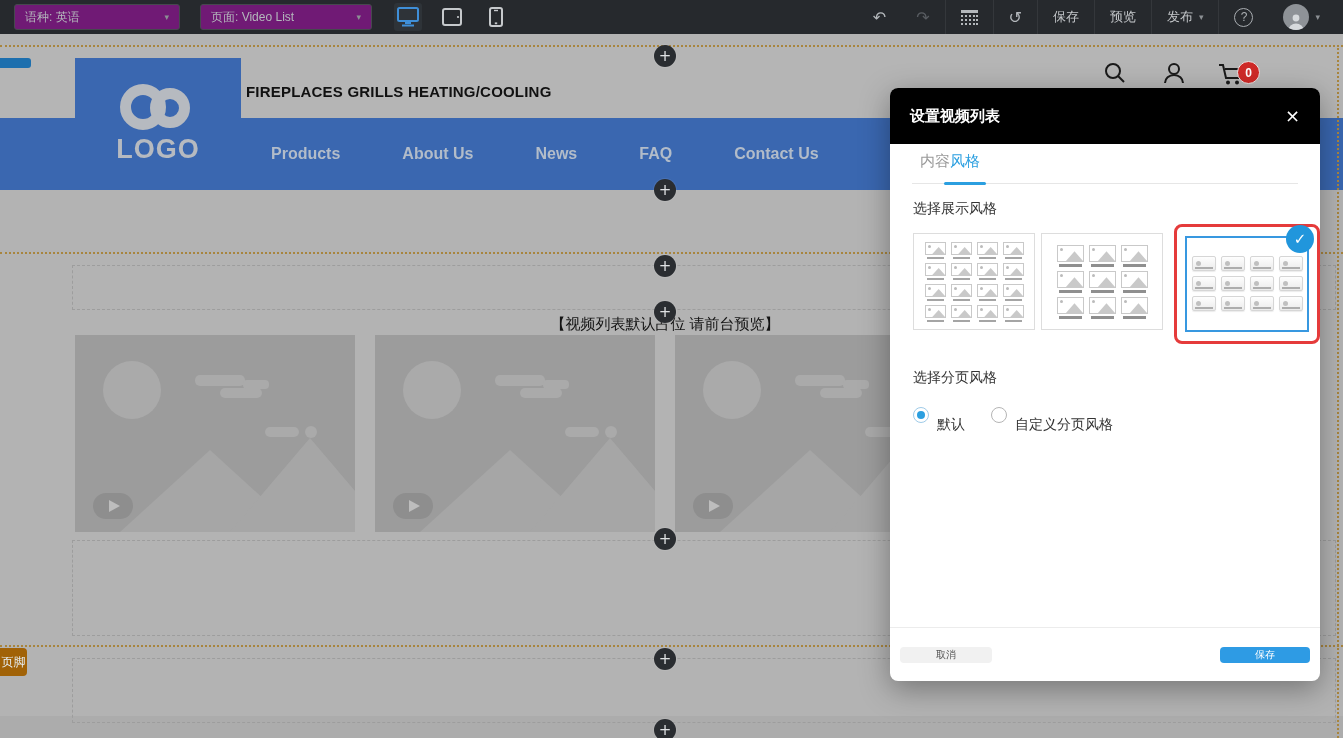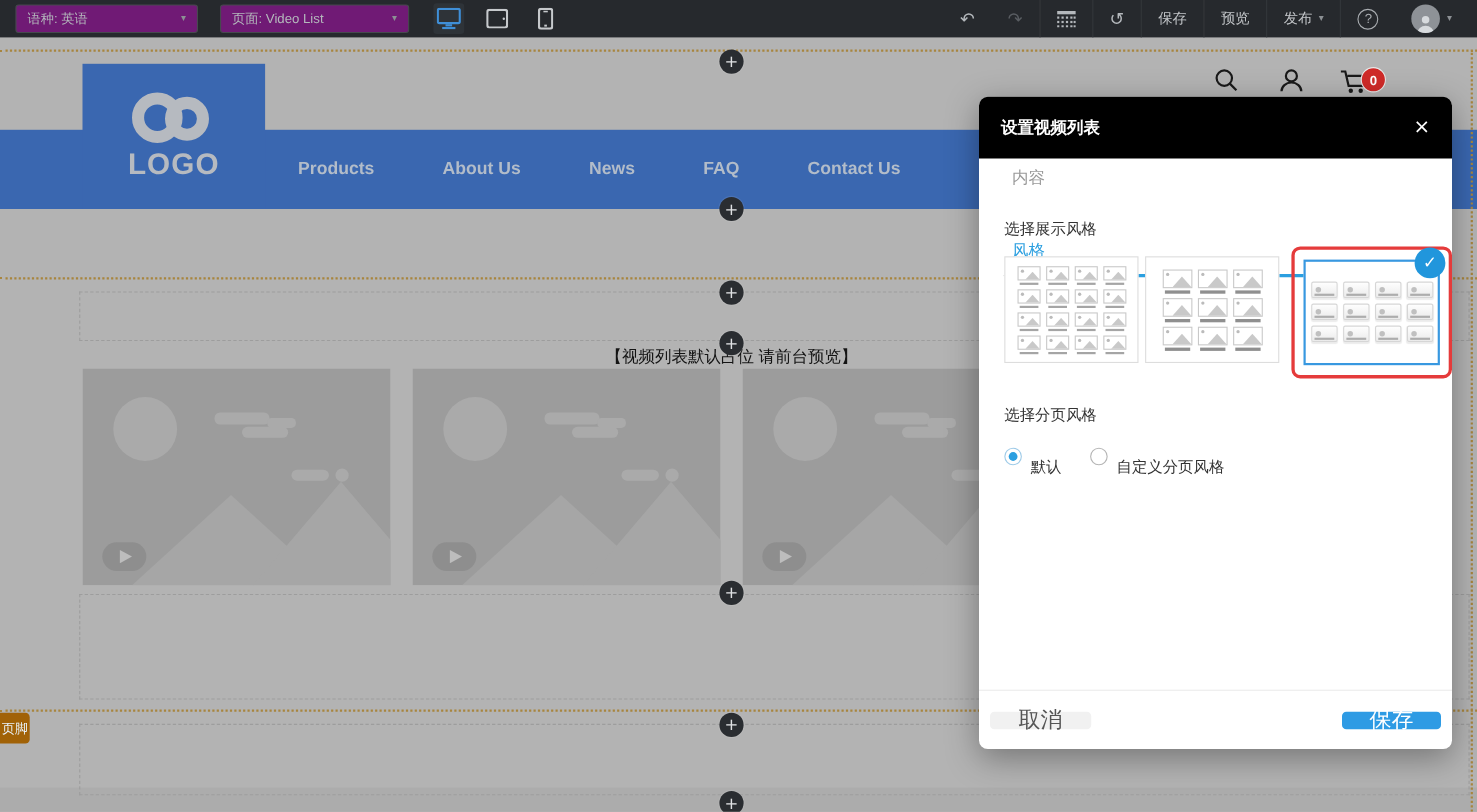--- a/index.html
+++ b/index.html
@@ -55,21 +55,21 @@
   .vcard { width:280px; height:197px; cursor:pointer; }
 
   .footer-tag { position:absolute; left:0; top:614px; width:27px; height:28px; background:#a16207; color:#e8f2fa; font-size:12px; display:flex; align-items:center; justify-content:center; border-radius:0 4px 4px 0; z-index:8; cursor:pointer; writing-mode:horizontal-tb; }
   .footer-band { position:absolute; left:0; top:682px; width:1343px; height:22px; background:#acacac; }
 
   
   .modal { position:absolute; left:890px; top:88px; width:430px; height:593px; background:#fff; border-radius:8px; z-index:50; box-shadow:0 8px 30px rgba(0,0,0,0.35); }
   .modal-head { height:56px; background:#000000; border-radius:8px 8px 0 0; display:flex; align-items:center; padding:0 20px; }
   .modal-title { color:#fff; font-size:15px; font-weight:bold; }
   .modal-close { margin-left:auto; color:#fff; font-size:18px; cursor:pointer; line-height:1; }
-  .tabs { position:absolute; left:22px; right:22px; top:64px; border-bottom:1px solid #e6e6e6; display:flex; gap:36px; padding-left:8px;flex-direction:column; }
+  .tabs { position:absolute; left:22px; right:22px; top:64px; border-bottom:1px solid #e6e6e6; display:flex; padding-left:8px; }
   .tab { font-size:15px; color:#999; padding-bottom:12px; cursor:pointer; position:relative; }
   .tab.active { color:#2b9fe0; }
   .tab.active::after { content:""; position:absolute; left:-6px; right:-6px; bottom:-2px; height:3px; background:#2b9fe0; border-radius:2px; }
   .sec-label { position:absolute; left:23px; font-size:14px; color:#333; }
   .style-row { position:absolute; left:23px; top:145px; display:flex; gap:6px; }
   .style-opt { width:122px; height:97px; border:1px solid #ddd; background:#fff; display:flex; align-items:center; justify-content:center; cursor:pointer; }
   .opt3-wrap { position:relative; width:146px; height:120px; margin-left:5px; margin-top:-9px; border:3px solid #e53b3b; border-radius:8px; display:flex; align-items:center; justify-content:center; }
   .style-opt.selected { border:2px solid #3898e0; width:124px; height:96px; }
   .check-badge { position:absolute; right:3px; top:-2px; width:28px; height:28px; border-radius:50%; background:#2196dc; color:#fff; font-size:15px; font-weight:bold; display:flex; align-items:center; justify-content:center; z-index:2; }
   .thumb-grid { display:grid; gap:4px 5px; }
@@ -88,21 +88,21 @@
   .card .ci { margin-bottom:1px; }
 
   .pag-row { position:absolute; left:23px; top:308px; display:flex; align-items:center; gap:26px; }
   .radio-item { display:flex; align-items:center; gap:8px; cursor:pointer; }
   .radio { width:16px; height:16px; border-radius:50%; border:1px solid #b5b5b5; background:#fff; position:relative; }
   .radio.checked { border-color:#9fcbe8; }
   .radio.checked::after { content:""; position:absolute; left:3px; top:3px; width:8px; height:8px; border-radius:50%; background:#2b9fe0; }
   .radio-label { font-size:14px; color:#333;margin-top:20px; }
 
   .modal-foot { position:absolute; left:0; right:0; bottom:0; height:54px; border-top:1px solid #ececec; display:flex; align-items:center; padding:0 10px; }
-  .btn { height:16px; border-radius:4px; font-size:20px; display:flex; align-items:center; justify-content:center; cursor:pointer; }
+  .btn { height:16px; border-radius:4px; font-size:10px; display:flex; align-items:center; justify-content:center; cursor:pointer; }
   .btn-cancel { width:92px; background:#f1f1f1; color:#555; }
   .btn-save { width:90px; background:#2e9be4; color:#fff; margin-left:auto; }
 </style>
 </head>
 <body>
 
 <div class="toolbar">
   <div class="tb-select sel-lang">
     <span>语种: 英语</span>
     <span class="caret uni">▾</span>
@@ -184,20 +184,24 @@
       <span class="av-caret uni">▾</span>
     </span>
   </div>
 </div>
 
 <div class="canvas">
 
   <div class="dashed-h" style="top:11px"></div>
   <div class="dashed-v"></div>
 
+  <div class="site-header">
+    <div class="head-tab"></div>
+    <div class="header-title">FIREPLACES GRILLS HEATING/COOLING</div>
+  </div>
 
   <svg class="hdr-icons" style="left:1104px" width="22" height="22" viewBox="0 0 22 22">
       <circle cx="9" cy="9" r="7" fill="none" stroke="#1a1a1a" stroke-width="2"></circle>
       <line x1="14" y1="14" x2="20" y2="20" stroke="#1a1a1a" stroke-width="2"></line>
     </svg>
   <svg class="hdr-icons" style="left:1163px" width="22" height="22" viewBox="0 0 22 22">
       <circle cx="11" cy="7" r="5" fill="none" stroke="#1a1a1a" stroke-width="2"></circle>
       <path d="M2 21 a9 8 0 0 1 18 0" fill="none" stroke="#1a1a1a" stroke-width="2"></path>
     </svg>
   <svg class="hdr-icons" style="left:1218px" width="26" height="24" viewBox="0 0 26 24">

